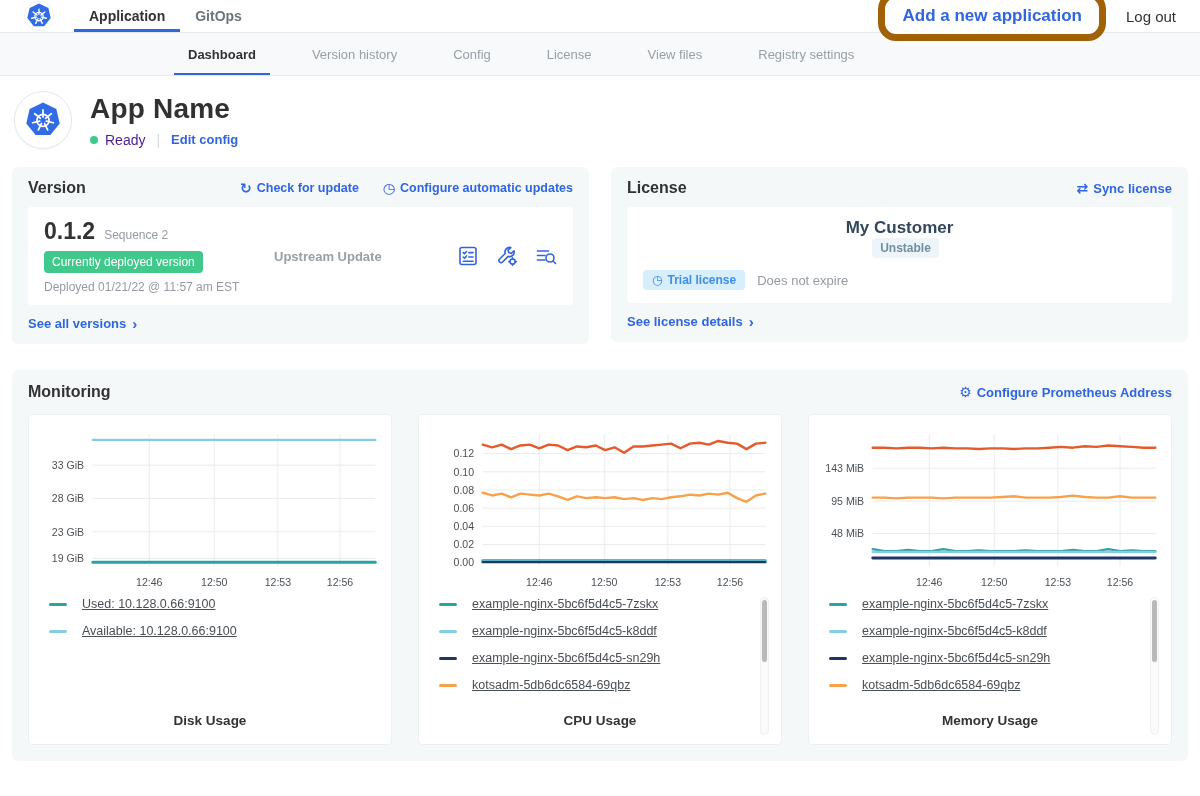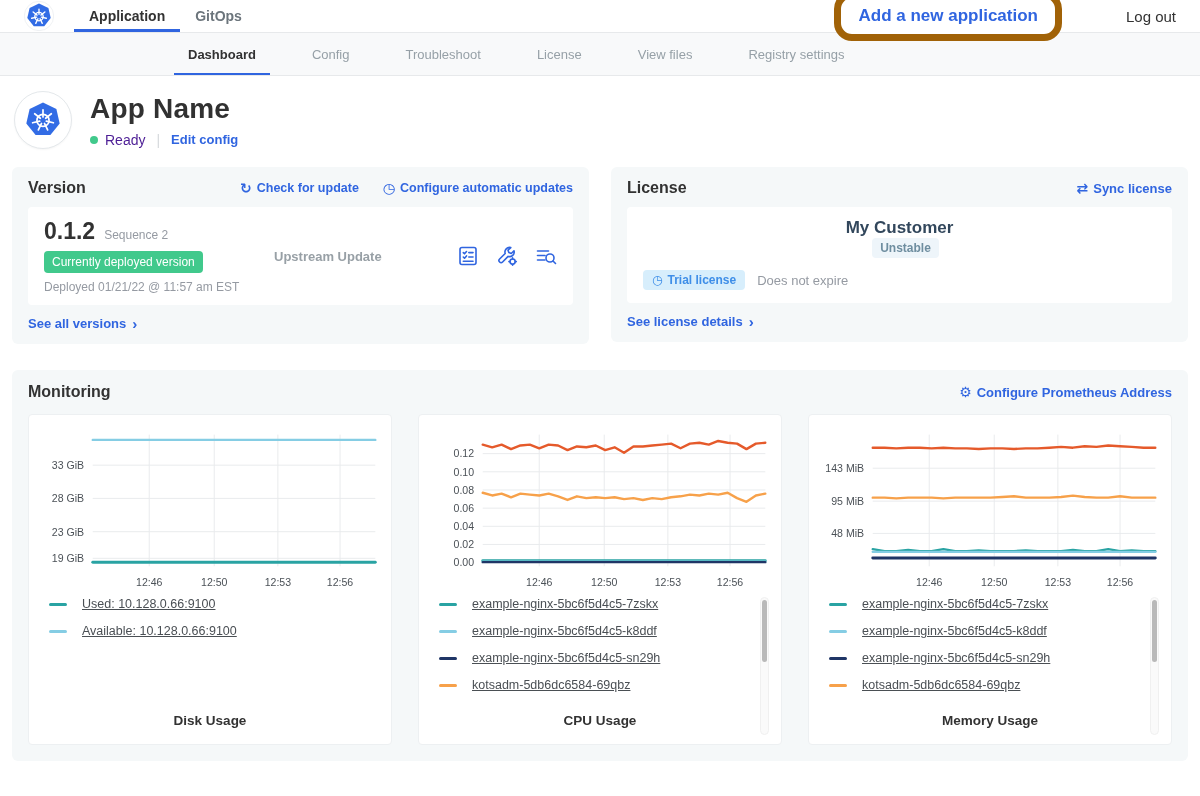--- a/index.html
+++ b/index.html
@@ -13,21 +13,21 @@
   .brand svg { width:30px; height:30px; }
   .topnav-tabs { display:flex; align-items:stretch; }
   .topnav-tab { display:flex; align-items:center; padding:0 15px; font-size:14px;
                 font-weight:bold; color:#6c757c; border-bottom:3px solid transparent;
                 margin-top:3px; cursor:pointer; }
   .topnav-tab.active { color:#323232; border-bottom-color:#3065e0; }
   .topnav-right { margin-left:auto; display:flex; align-items:center; gap:20px; }
   .add-app-btn { background:#fff; border:7px solid #a16207; color:#3065e0;
                  font-weight:bold; font-size:17px; padding:8px 17px; border-radius:18px;
                  cursor:pointer; font-family:inherit; }
-  .logout { font-size:15px; color:#323232; cursor:pointer;margin-left:44px; }
+  .logout { font-size:15px; color:#323232; cursor:pointer; }
 
   
   .subnav { height:43px; background:#f8f9fa; border-bottom:1px solid #e7e9eb;
             display:flex; align-items:stretch; padding-left:174px; }
   .subnav-tab { display:flex; align-items:center; padding:0 14px; margin-right:28px;
                 font-size:13px; color:#96a0a7; border-bottom:2px solid transparent;
                 margin-top:2px; cursor:pointer; }
   .subnav-tab.active { color:#323232; font-weight:bold; border-bottom-color:#3065e0; }
 
   
@@ -121,22 +121,22 @@
       <div class="topnav-tab">GitOps</div>
     </nav>
   <div class="topnav-right">
     <button class="add-app-btn">Add a new application</button>
     <span class="logout">Log out</span>
   </div>
 </header>
 
 <nav class="subnav" id="subnav-tabs">
     <div class="subnav-tab active">Dashboard</div>
+    <div class="subnav-tab">Version history</div>
     <div class="subnav-tab">Config</div>
-    <div class="subnav-tab">Troubleshoot</div>
     <div class="subnav-tab">License</div>
     <div class="subnav-tab">View files</div>
     <div class="subnav-tab">Registry settings</div>
   </nav>
 
 <section class="app-header">
   <div class="app-avatar">
     <svg viewBox="0 0 100 100">
       <path d="M50 4 L85.2 20.9 L93.9 59.1 L69.5 89.5 L30.5 89.5 L6.1 59.1 L14.8 20.9 Z" fill="#326ce5"></path>
       <circle cx="50" cy="51" r="16" fill="none" stroke="#fff" stroke-width="4.5"></circle>

